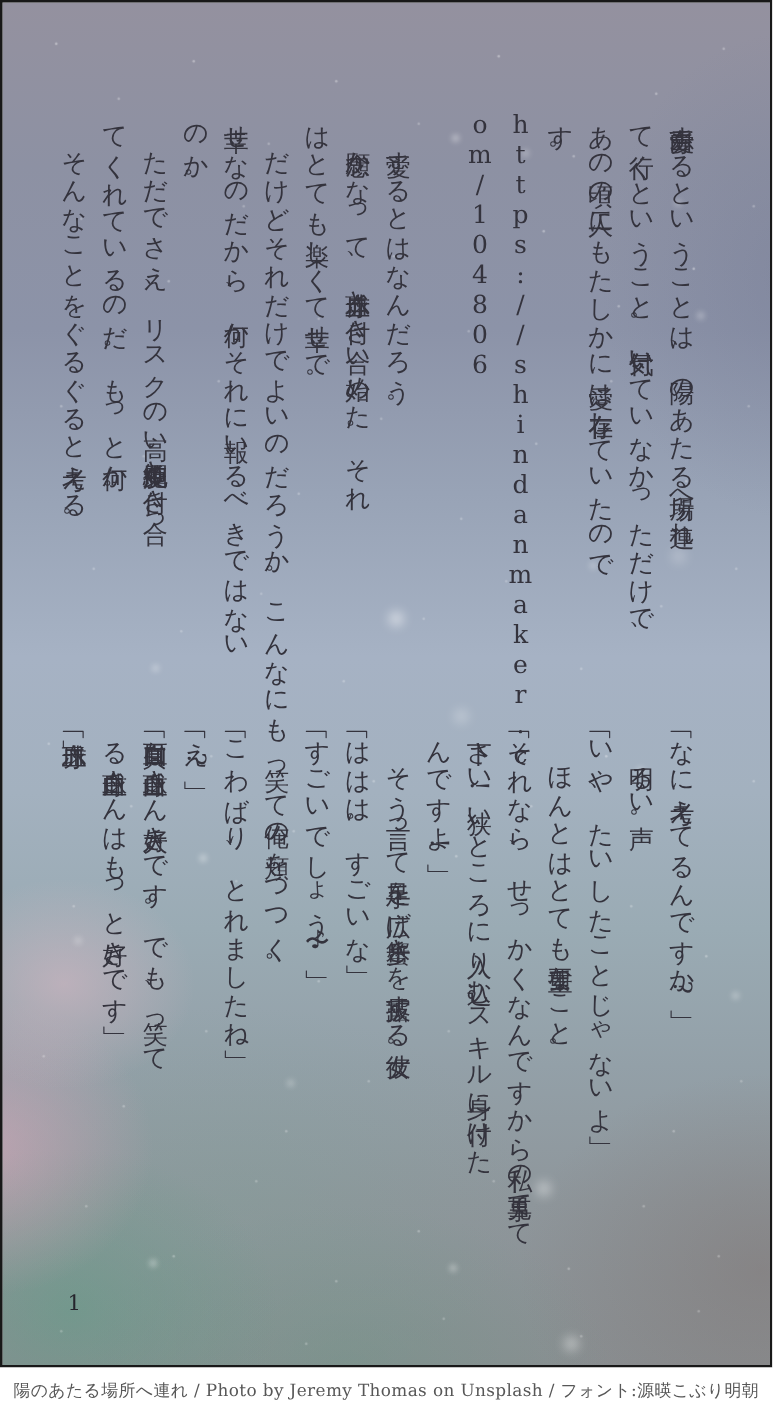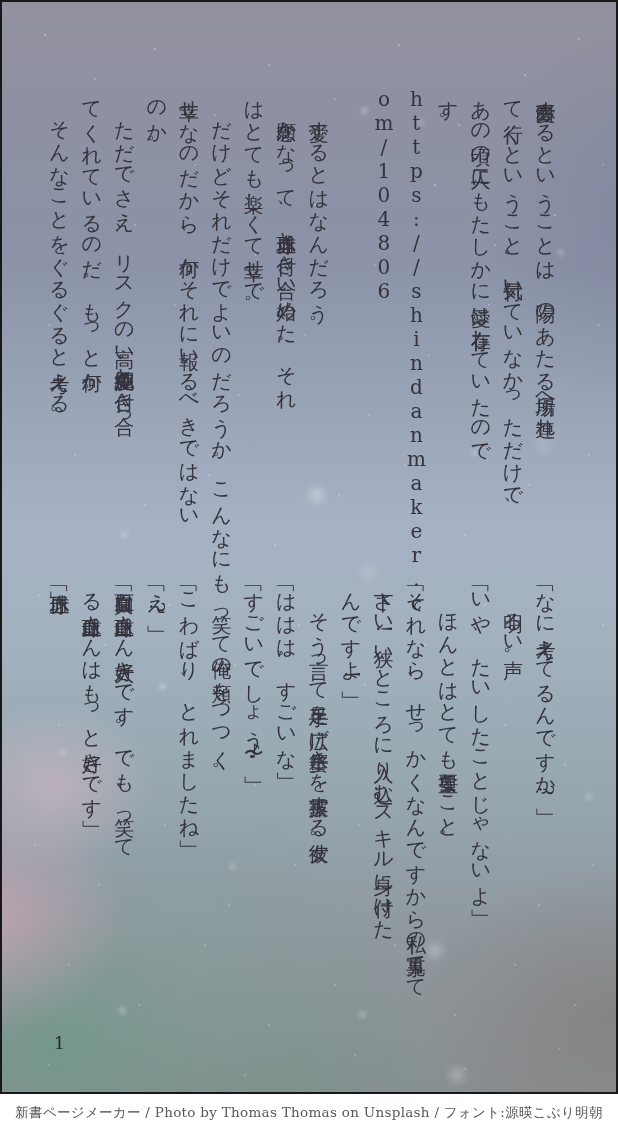--- a/index.html
+++ b/index.html
@@ -167,15 +167,15 @@
       <p class="line">「え?」</p>
       <p class="line">「真面目な白血球さん大好きです。でも、笑って</p>
       <p class="line">る白血球さんはもっと好きです」</p>
       <p class="line">「赤血球」</p>
     </div>
 
     <div class="page-number">1</div>
   </div>
 
   <div class="footer">
-    <span class="footer-text">新書ページメーカー / Photo by Thomas Thomas on Unsplash / フォント:源暎こぶり明朝</span>
+    <span class="footer-text">陽のあたる場所へ連れ / Photo by Jeremy Thomas on Unsplash / フォント:源暎こぶり明朝</span>
   </div>
 </div>
 
 </body></html>

